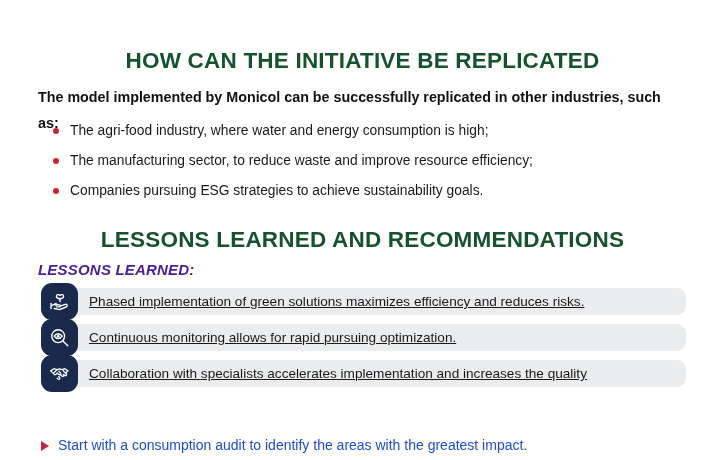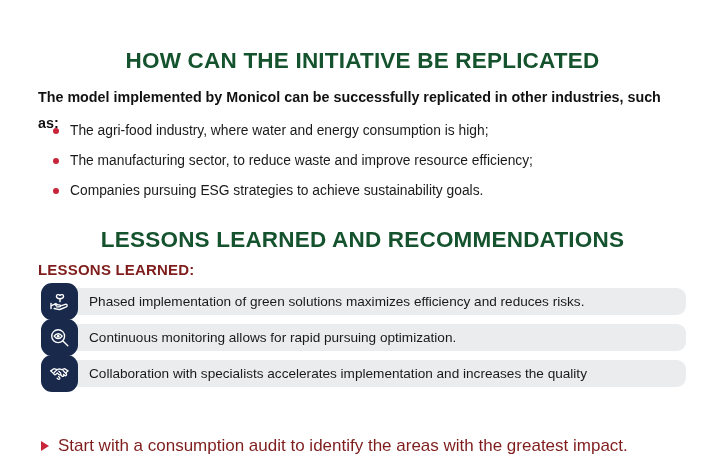--- a/index.html
+++ b/index.html
@@ -86,22 +86,23 @@
     top: 212px;
     width: 725px;
     font-size: 22.5px;
     line-height: 26px;
   }
 
   .sub-heading {
     position: absolute;
     font-size: 15px;
     font-weight: bold;
-    color: #7f1d1d;
+    color: #4c1d95;
     letter-spacing: 0.2px;
+    font-style: italic;
   }
   #subheading-lessons { left: 38px; top: 261px; }
   #subheading-recommendations { left: 38px; top: 415px; }
 
   
   #lessons-cards {
     position: absolute;
     left: 41px;
     top: 288px;
     width: 645px;
@@ -130,38 +131,39 @@
   }
   .lesson-icon svg { display: block; }
   .lesson-text {
     padding-left: 48px;
     padding-right: 12px;
     font-size: 13.6px;
     line-height: 17px;
     color: #1a1a1a;
     white-space: nowrap;
     overflow: hidden;
+    text-decoration: underline;
   }
 
   
   #recommendations-list {
     position: absolute;
     left: 38px;
     top: 437px;
     width: 660px;
     list-style: none;
     margin: 0;
     padding: 0;
   }
   #recommendations-list li {
     position: relative;
     padding-left: 20px;
-    font-size: 17px;
+    font-size: 14px;
     line-height: 17px;
-    color: #7f1d1d;
+    color: #1d4ed8;
   }
   #recommendations-list li .tri {
     position: absolute;
     left: 3px;
     top: 4px;
     width: 0;
     height: 0;
     border-top: 5px solid transparent;
     border-bottom: 5px solid transparent;
     border-left: 8px solid #c8243a;

